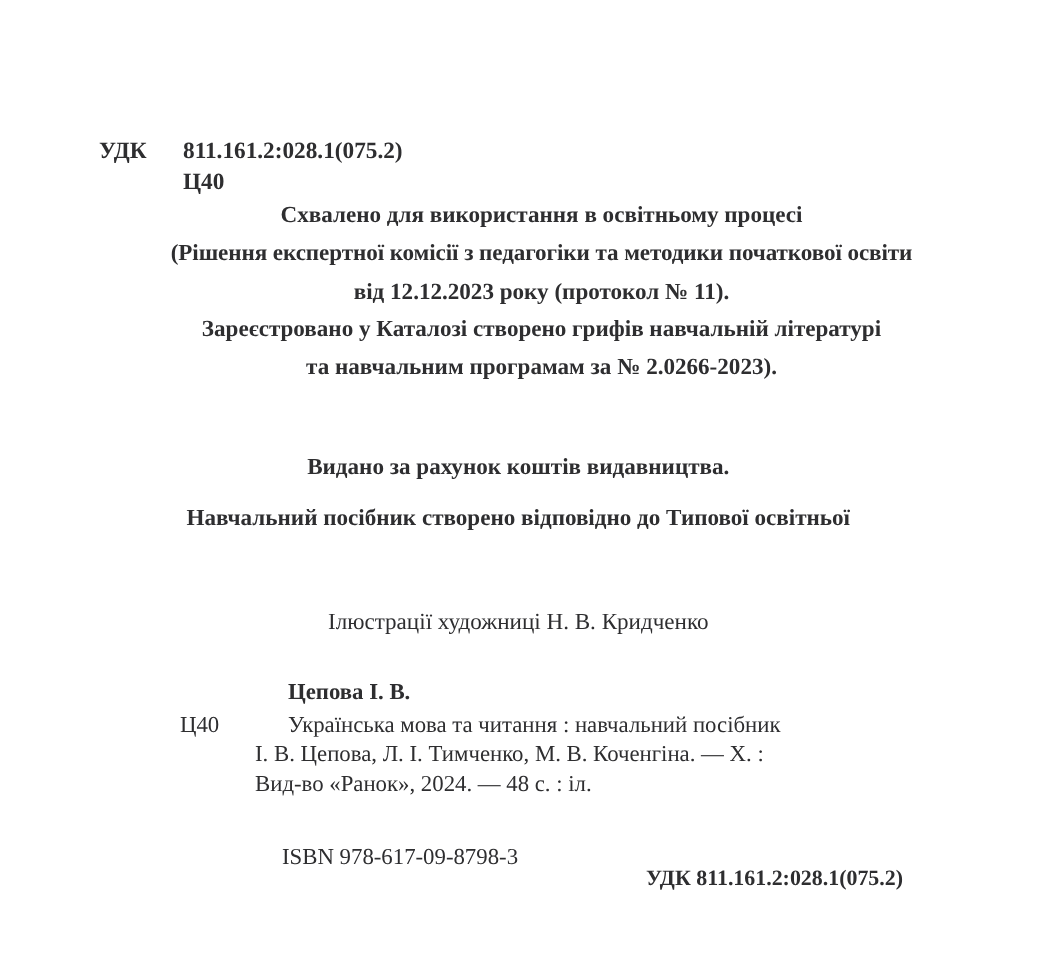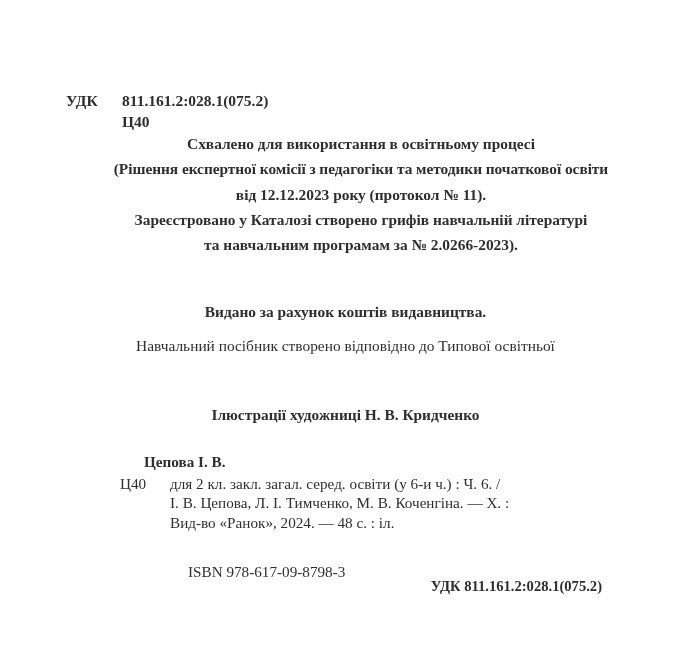--- a/index.html
+++ b/index.html
@@ -74,48 +74,48 @@
     font-size: 15.4px;
     line-height: 24px;
     margin-top: 32px;
   }
   .published .line {
     display: block;
   }
 
   .program-note {
     top: 333px;
-    font-weight: normal;
+    font-weight: bold;
     font-size: 15.4px;
     line-height: 26px;
   }
   .program-note .line {
     display: block;
   }
 
   .illustrator {
     top: 404px;
-    font-weight: bold;
+    font-weight: normal;
     font-size: 15.4px;
     line-height: 22px;
     text-align: center;
   }
 
   
   .biblio {
     position: absolute;
     left: 120px;
     top: 452px;
     width: 500px;
     font-size: 15.2px;
     line-height: 19.6px;
   }
   .biblio-author {
     font-weight: bold;
-    margin-left: 24px;
+    margin-left: 72px;
     display: block;
     white-space: nowrap;
   }
   .biblio-body {
     display: block;
     margin-top: 2px;
     white-space: nowrap;
   }
   .biblio-sign {
     display: inline-block;
@@ -179,21 +179,21 @@
   <div class="centered-block program-note">
     <span class="line">Навчальний посібник створено відповідно до Типової освітньої</span>
   </div>
 
   <div class="centered-block illustrator">Ілюстрації художниці Н. В. Кридченко</div>
 
   <div class="biblio">
     <span class="biblio-author">Цепова І. В.</span>
     <span class="biblio-body">
       <span class="biblio-sign">Ц40</span><span class="biblio-lines">
-        <span class="line">для 2 кл. закл. загал. серед. освіти (у 6-и ч.) : Ч. 6. /</span>
+        <span class="line first">Українська мова та читання : навчальний посібник</span>
         <span class="line">І. В. Цепова, Л. І. Тимченко, М. В. Коченгіна. — Х. :</span>
         <span class="line">Вид-во «Ранок», 2024. — 48 с. : іл.</span>
       </span>
     </span>
   </div>
 
   <div class="isbn">ISBN 978-617-09-8798-3</div>
 
   <div class="udc-footer">УДК 811.161.2:028.1(075.2)</div>
 

